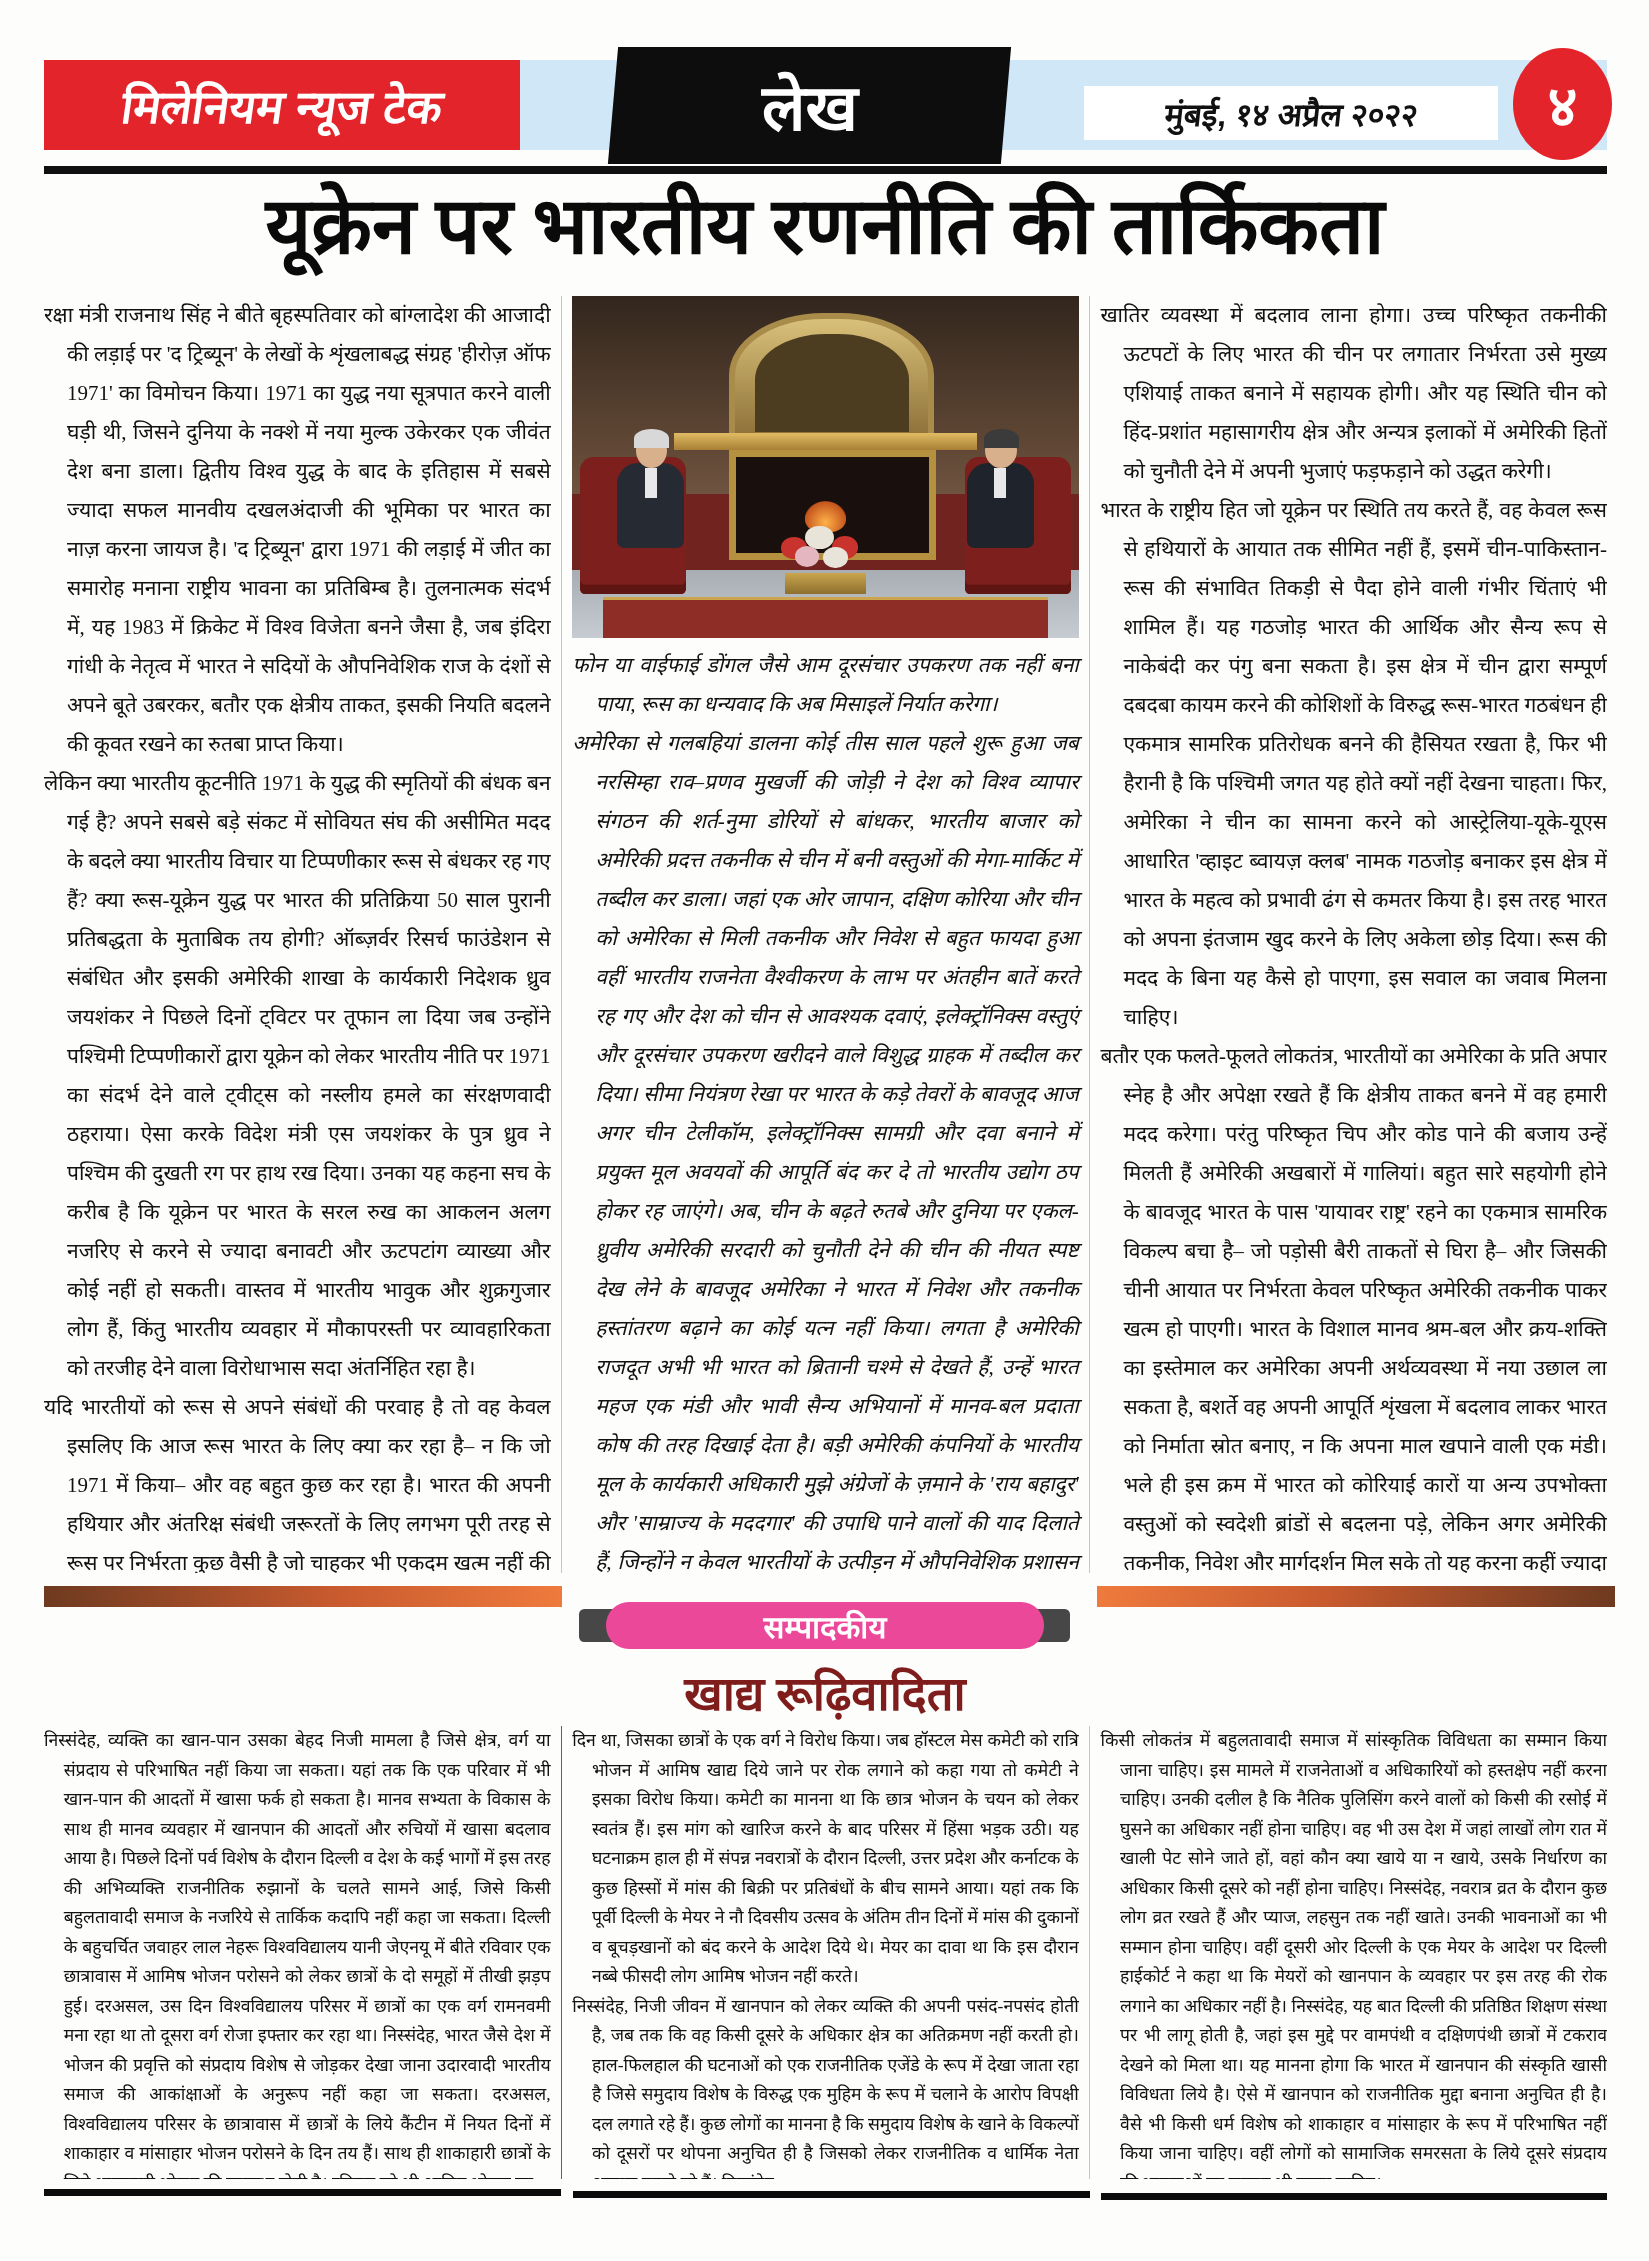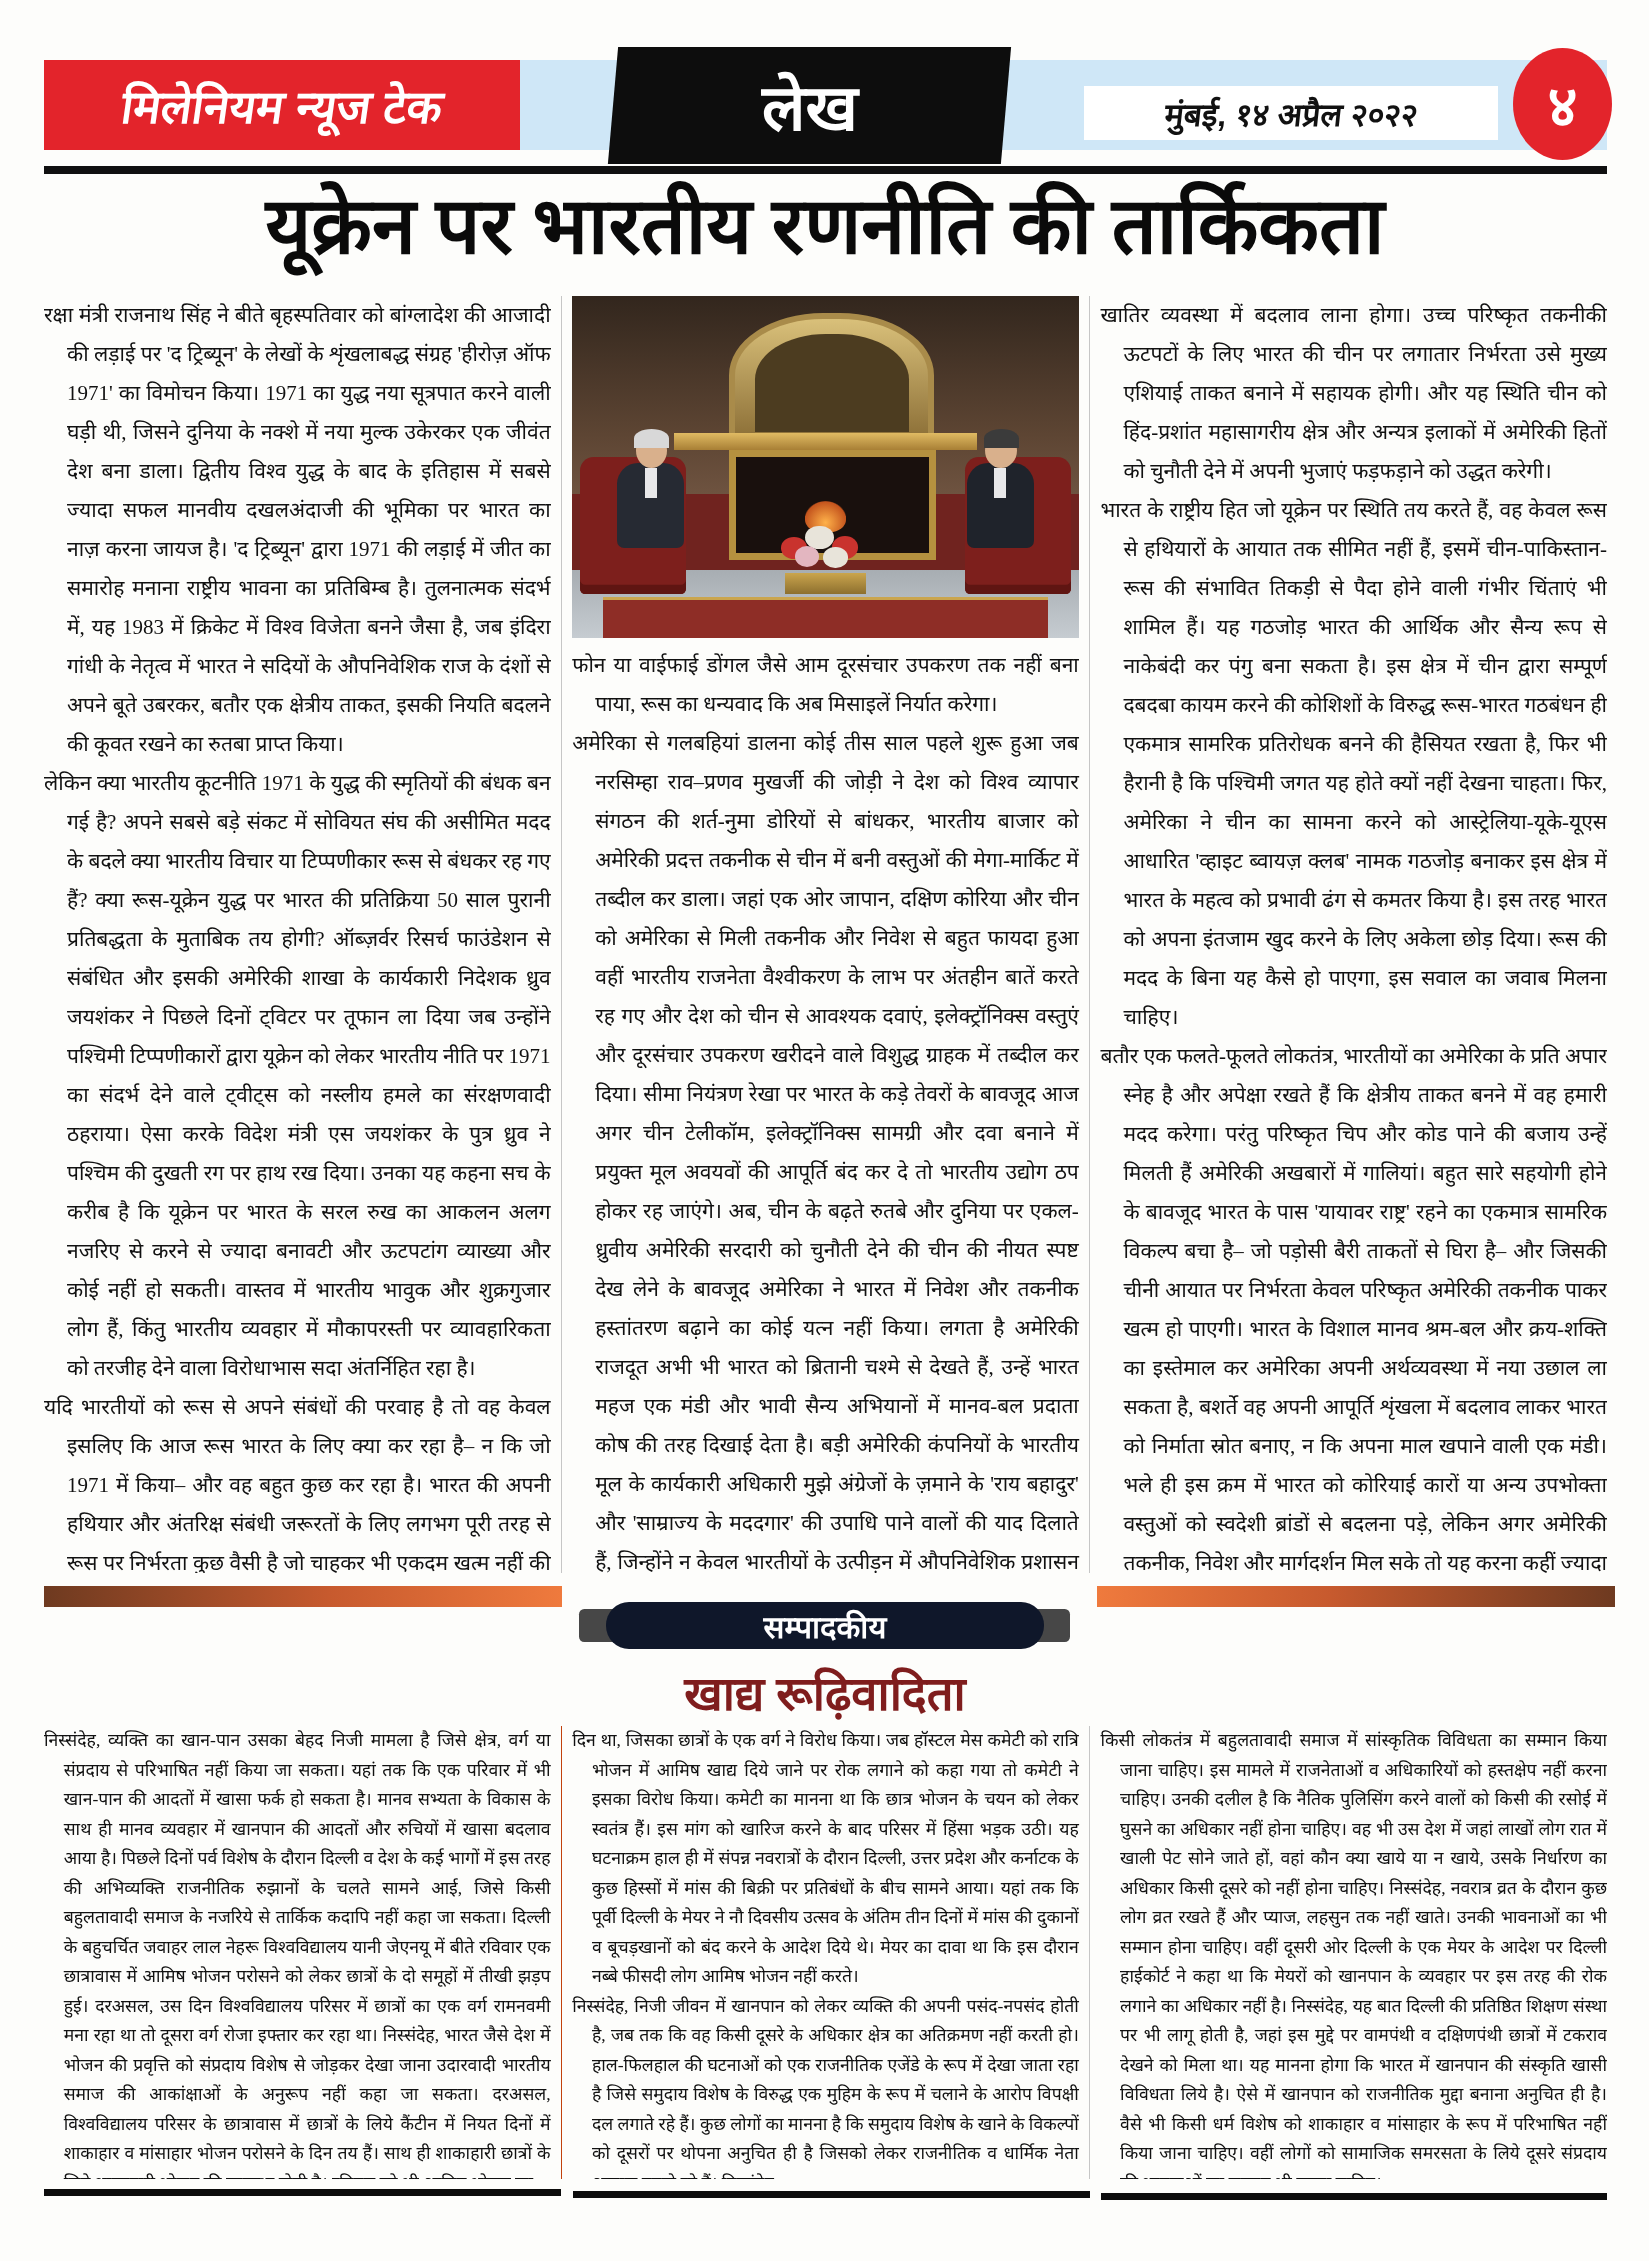--- a/index.html
+++ b/index.html
@@ -45,21 +45,21 @@
   }
   
   .article{
     position:absolute;left:44px;top:296px;width:1563px;height:1277px;
     display:flex;overflow:hidden;
   }
   .article .col{flex:1 1 0;padding:0 10.3px;overflow:hidden;
     font-size:21px;line-height:39px;text-align:justify;}
   .article .col:first-child{padding-left:0;}
   .article .col:last-child{padding-right:0;border-left:1px solid #c6c6c6;}
-  .article .col.mid{border-left:1px solid #c6c6c6;}
+  .article .col.mid{border-left:1px solid #c6c6c6;font-style:italic;}
   .article p, .bottom p{margin:0;text-indent:-23px;padding-left:23px;}
   .bottom p{text-indent:-19.7px;padding-left:19.7px;}
   
   .photo{position:relative;width:100%;height:342px;margin-bottom:8.3px;overflow:hidden;background:#70231f;}
   .ph-wall{position:absolute;left:0;top:0;width:100%;height:58%;background:linear-gradient(180deg,#32261d,#5d4533 70%,#6e5340);}
   .ph-mirror{position:absolute;left:31%;top:5%;width:38%;height:36%;
     background:linear-gradient(180deg,#d9c07a,#8a6d35);border:6.2px solid #a98b4a;border-radius:46% 46% 0 0;}
   .ph-mirror-inner{position:absolute;left:10%;top:12%;width:80%;height:80%;background:#4c3c20;border-radius:46% 46% 0 0;}
   .ph-mantel{position:absolute;left:20%;top:40%;width:60%;height:5%;background:linear-gradient(180deg,#e0bb63,#a87f35);}
   .ph-fireplace{position:absolute;left:31%;top:45%;width:38%;height:28%;background:#19100d;border:7.2px solid #b5913f;}
@@ -82,21 +82,21 @@
   .ph-flowers{position:absolute;left:40%;top:66%;width:20%;height:15%;}
   .ph-flowers i{position:absolute;border-radius:50%;display:block;}
   .ph-table{position:absolute;left:42%;top:81%;width:16%;height:6%;background:linear-gradient(180deg,#caa54e,#8d6f2e);}
   
   .deco-bar{position:absolute;top:1586px;width:518px;height:21px;
     background:linear-gradient(90deg,#6e3a20,#c75a2e 55%,#ef7a3d);}
   .deco-bar.left{left:44px;}
   .deco-bar.right{left:1097px;background:linear-gradient(270deg,#6e3a20,#c75a2e 55%,#ef7a3d);}
   .kicker-wrap{position:absolute;left:579px;top:1602px;width:491px;height:47px;}
   .kicker-gray{position:absolute;left:0;top:6.7px;width:100%;height:33px;background:#474747;border-radius:5.2px;}
-  .kicker-red{position:absolute;left:27px;top:0;width:438px;height:47px;background:#0f172a;border-radius:23px;
+  .kicker-red{position:absolute;left:27px;top:0;width:438px;height:47px;background:#ec4899;border-radius:23px;
     display:flex;align-items:center;justify-content:center;color:#fff;font-weight:bold;font-size:31px;
     font-family:"Liberation Sans","DejaVu Sans",sans-serif;}
   .edit-headline{position:absolute;left:569px;top:1660px;width:512px;text-align:center;
     font-weight:bold;font-size:47px;color:#7f1d1d;}
   
   .bottom{
     position:absolute;left:44px;top:1726px;width:1563px;height:453px;
     display:flex;overflow:hidden;
   }
   .bottom .col{flex:1 1 0;padding:0 10.3px;overflow:hidden;font-size:17.6px;line-height:29.5px;text-align:justify;}

